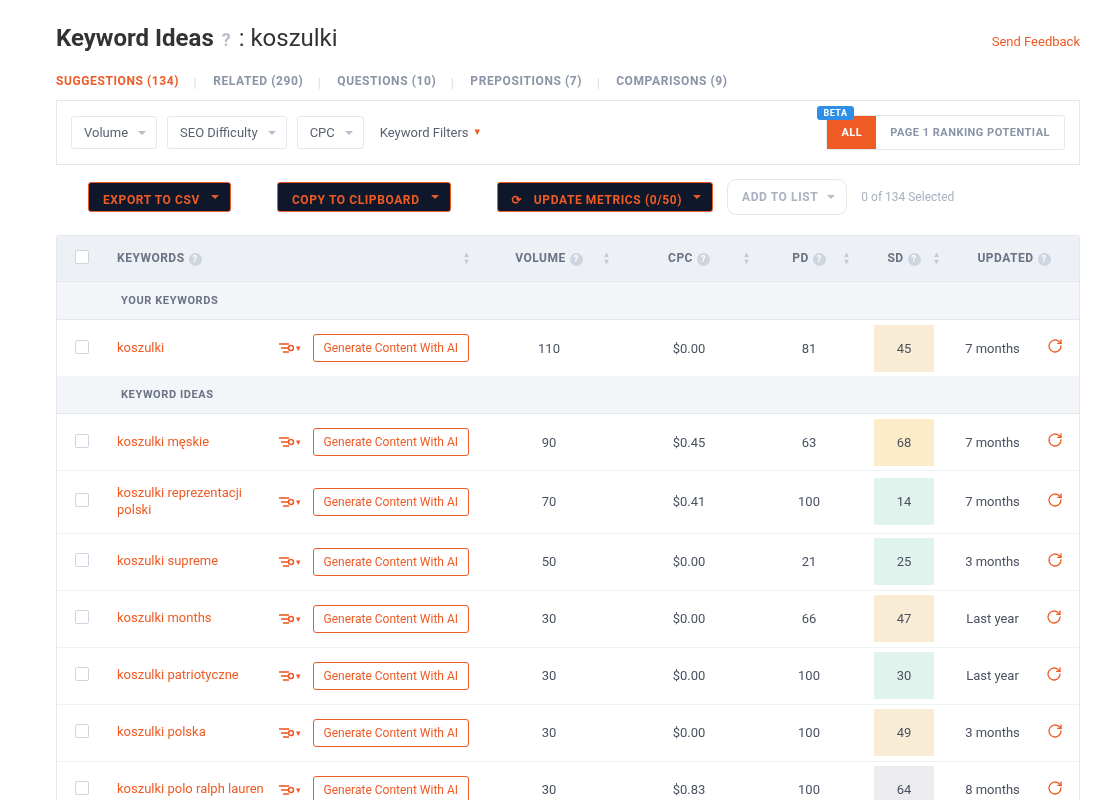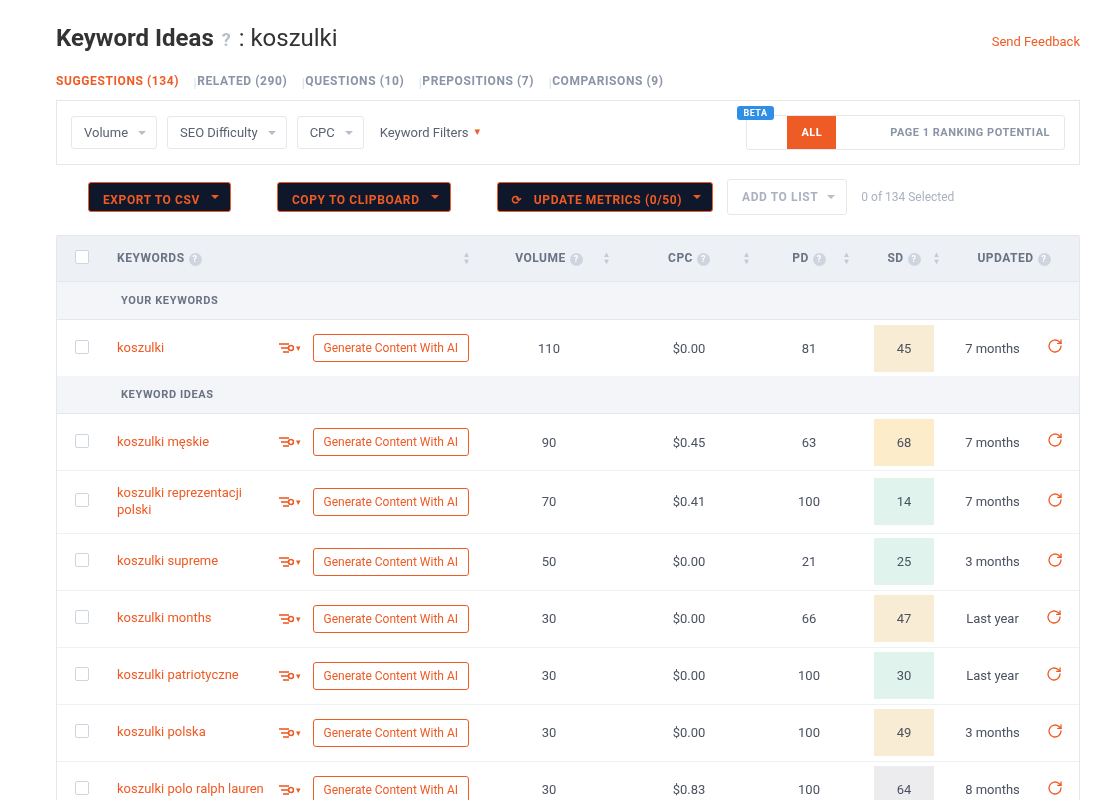--- a/index.html
+++ b/index.html
@@ -20,41 +20,41 @@
   body{margin:0;background:var(--bg);color:var(--text);font-size:13px;}
   .wrap{padding:24px 40px 0 56px;min-width:1120px;}
   
   .hdr-row{display:flex;justify-content:space-between;align-items:baseline;}
   .title{font-size:24px;font-weight:700;color:#333;}
   .title .q{color:#b8bec9;font-size:18px;vertical-align:middle;margin:0 2px;}
   .title .colon{font-weight:400;}
   .title .kw{font-weight:400;color:#333;}
   .feedback{color:var(--orange);font-size:13px;}
   
-  .tabs{display:flex;gap:18px;margin-top:22px;font-size:12px;letter-spacing:.6px;font-weight:700;color:#8a94a6;}
+  .tabs{display:flex;gap:34px;margin-top:22px;font-size:12px;letter-spacing:.6px;font-weight:700;color:#8a94a6;}
   .tab{cursor:pointer;position:relative;padding-bottom:12px;}
   .tab.active{color:var(--orange);}
   .tab .sep{position:absolute;right:-18px;top:2px;color:#d6dbe4;font-weight:400;}
   
   .panel{border:1px solid var(--border);background:var(--bg);padding:14px;display:flex;align-items:center;justify-content:space-between;gap:12px;}
   .filters{display:flex;gap:10px;align-items:center;}
   .dd{border:1px solid var(--border);border-radius:3px;padding:8px 28px 8px 12px;color:#5a6272;font-size:13px;position:relative;cursor:pointer;background:#fff;}
   .dd::after{content:"";position:absolute;right:10px;top:50%;margin-top:-2px;border:4px solid transparent;border-top-color:#b8bec9;}
   .kfilter{color:#5a6272;font-size:13px;display:flex;gap:6px;cursor:pointer;margin-left:6px;}
   .kfilter .chev{color:var(--orange);font-size:11px;}
   .right-tabs{display:flex;align-items:center;border:1px solid var(--border);border-radius:3px;overflow:visible;position:relative;}
   .beta{position:absolute;left:-10px;top:-10px;background:#2f8fe6;color:#fff;font-size:9px;font-weight:700;padding:2px 6px;border-radius:3px;letter-spacing:.5px;}
-  .rt{padding:10px 14px;font-size:11px;font-weight:700;letter-spacing:.5px;color:#8a94a6;cursor:pointer;margin-left:40px;}
+  .rt{padding:10px 14px;font-size:11px;font-weight:700;letter-spacing:.5px;color:#8a94a6;cursor:pointer;}
   .rt.active{background:var(--orange);color:#fff;}
   
   .actions{display:flex;gap:14px;align-items:center;padding:14px 0 20px;}
   .btn-outline{border:1px solid var(--orange);color:var(--orange);background:#0f172a;border-radius:3px;padding:10px 30px 4px 14px;font-size:12px;font-weight:700;letter-spacing:.6px;position:relative;cursor:pointer;margin-left:32px;}
   .btn-outline::after{content:"";position:absolute;right:11px;top:50%;margin-top:-2px;border:4px solid transparent;border-top-color:var(--orange);}
   .btn-outline .refresh{display:inline-block;margin-right:8px;}
-  .btn-ghost{border:1px solid var(--border);color:#aab1c0;background:#fff;border-radius:3px;padding:10px 28px 10px 14px;font-size:12px;font-weight:700;letter-spacing:.6px;position:relative;cursor:pointer;}
+  .btn-ghost{border:1px solid var(--border);color:#aab1c0;background:#fff;border-radius:9px;padding:10px 28px 10px 14px;font-size:12px;font-weight:700;letter-spacing:.6px;position:relative;cursor:pointer;}
   .btn-ghost::after{content:"";position:absolute;right:11px;top:50%;margin-top:-2px;border:4px solid transparent;border-top-color:#b8bec9;}
   .sel-count{color:#aab1c0;font-size:12px;}
   .cnt{color:var(--orange);}
   
   .tbl{border:1px solid var(--border);border-radius:2px;overflow:hidden;}
   .thead{display:flex;background:#edf0f4;border-bottom:1px solid var(--border);align-items:center;}
   .th,.td{padding:14px 10px;font-size:12px;}
   .th{font-weight:700;letter-spacing:.5px;color:#6a7284;position:relative;}
   .q-ic{display:inline-block;width:13px;height:13px;border-radius:50%;background:#cfd5df;color:#fff;font-size:9px;line-height:13px;text-align:center;margin-left:4px;vertical-align:middle;}
   .sorter{position:absolute;right:10px;top:50%;transform:translateY(-50%);color:#c3c9d4;font-size:8px;line-height:7px;}

